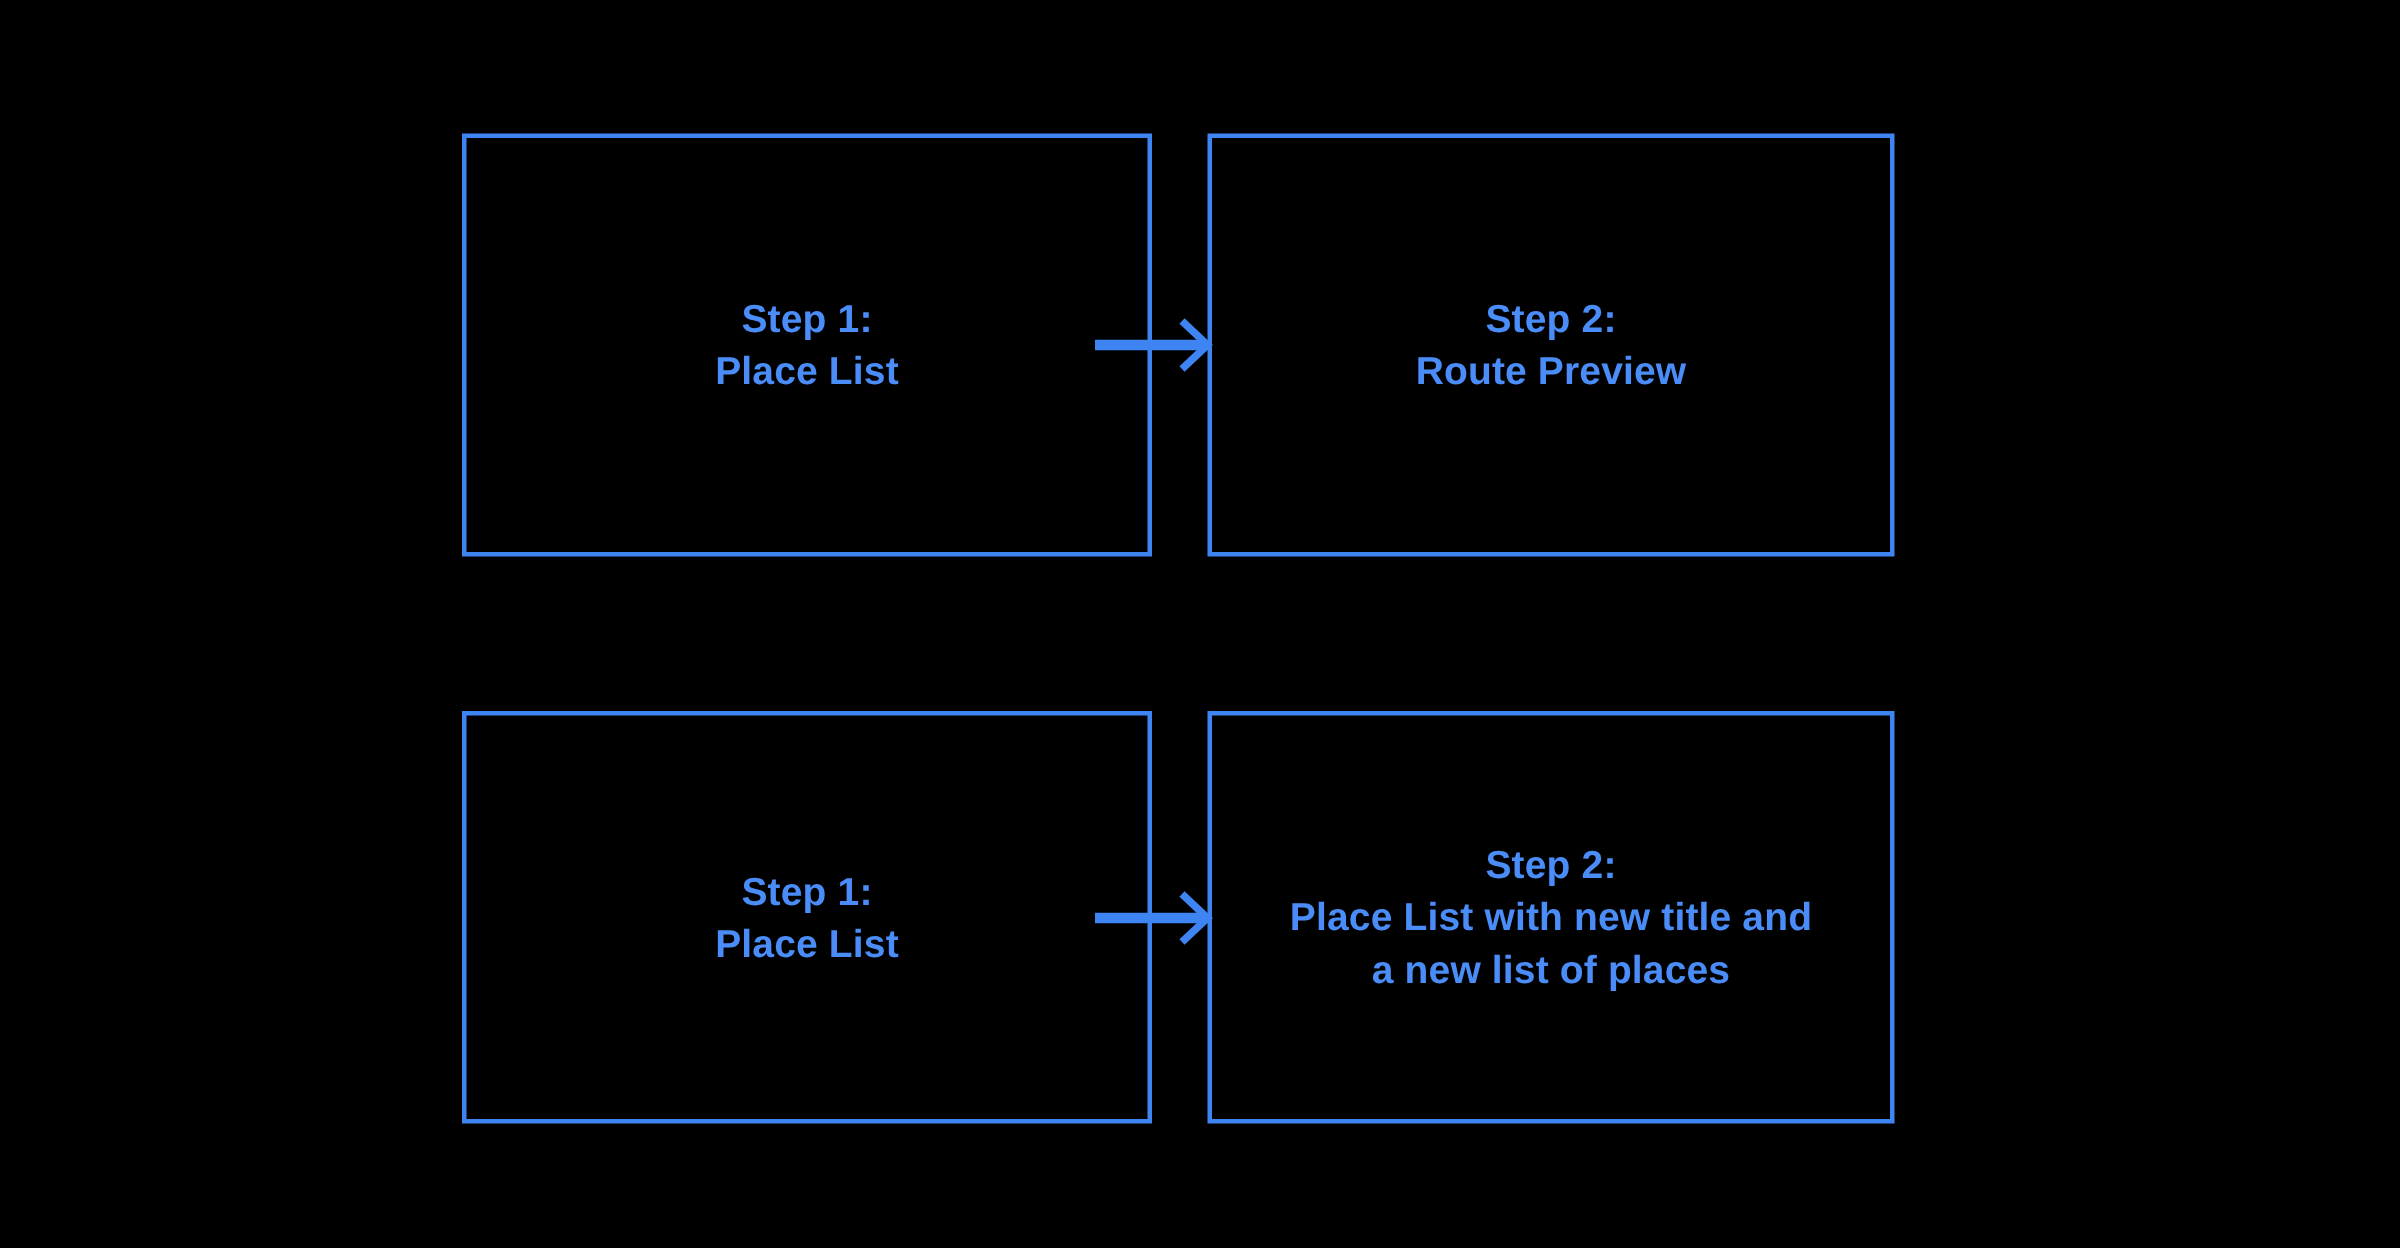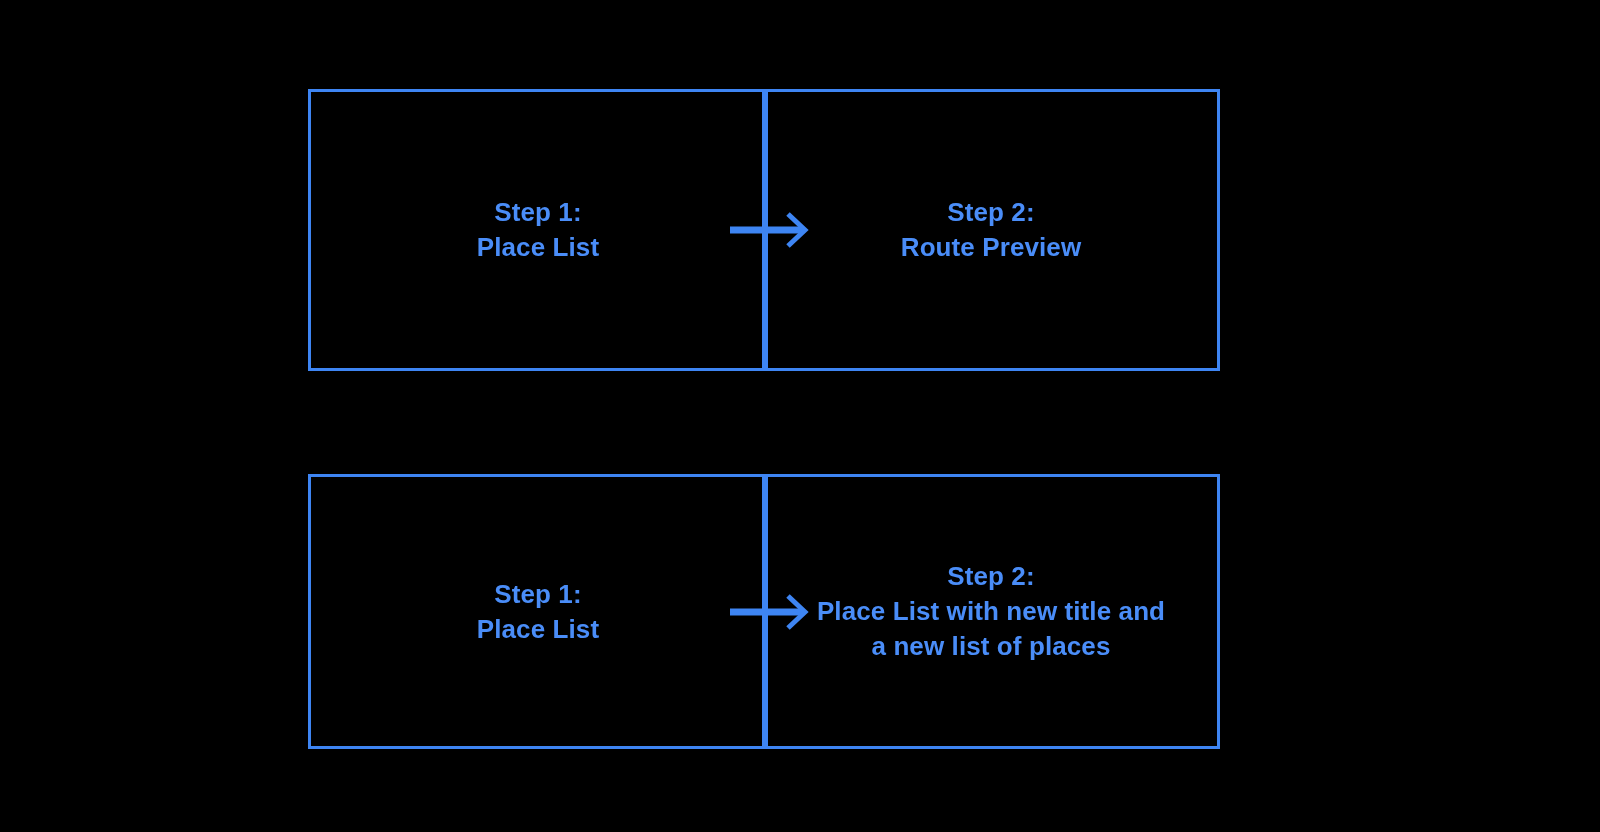--- a/index.html
+++ b/index.html
@@ -36,21 +36,21 @@
     top: 0;
     box-sizing: border-box;
     border: 3px solid #3e85f3;
     background: transparent;
     display: flex;
     align-items: center;
     justify-content: center;
   }
 
   .box-left  { left: 308px; width: 460px; }
-  .box-right { left: 762px; width: 458px; }
+  .box-right { left: 805px; width: 458px; }
 
   #row-1 .step-box { height: 282px; }
   #row-2 .step-box { height: 275px; }
 
   .box-label {
     color: #4a8df8;
     font-size: 26px;
     font-weight: bold;
     line-height: 35px;
     text-align: center;

